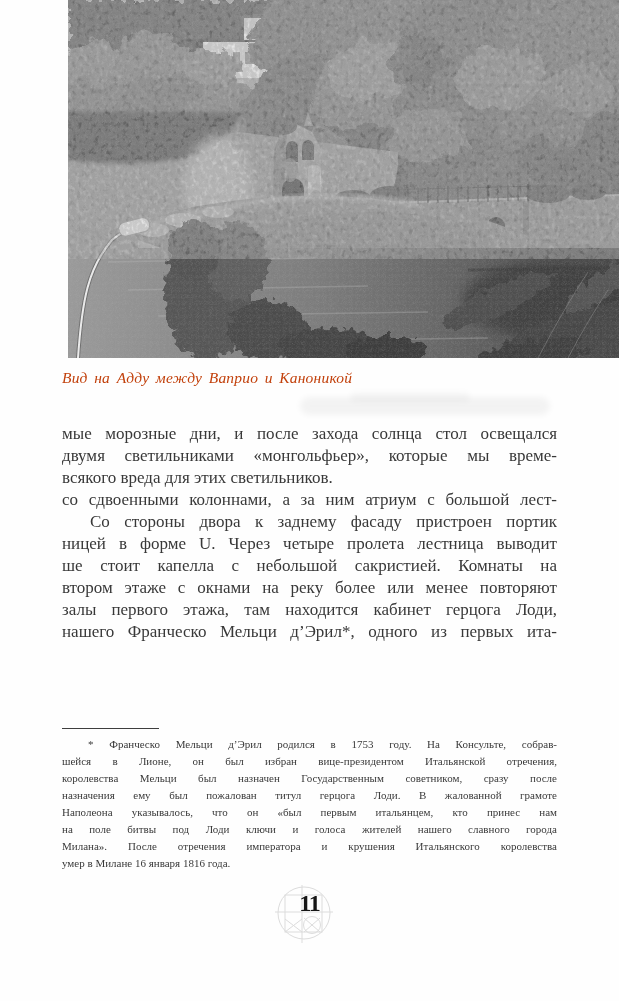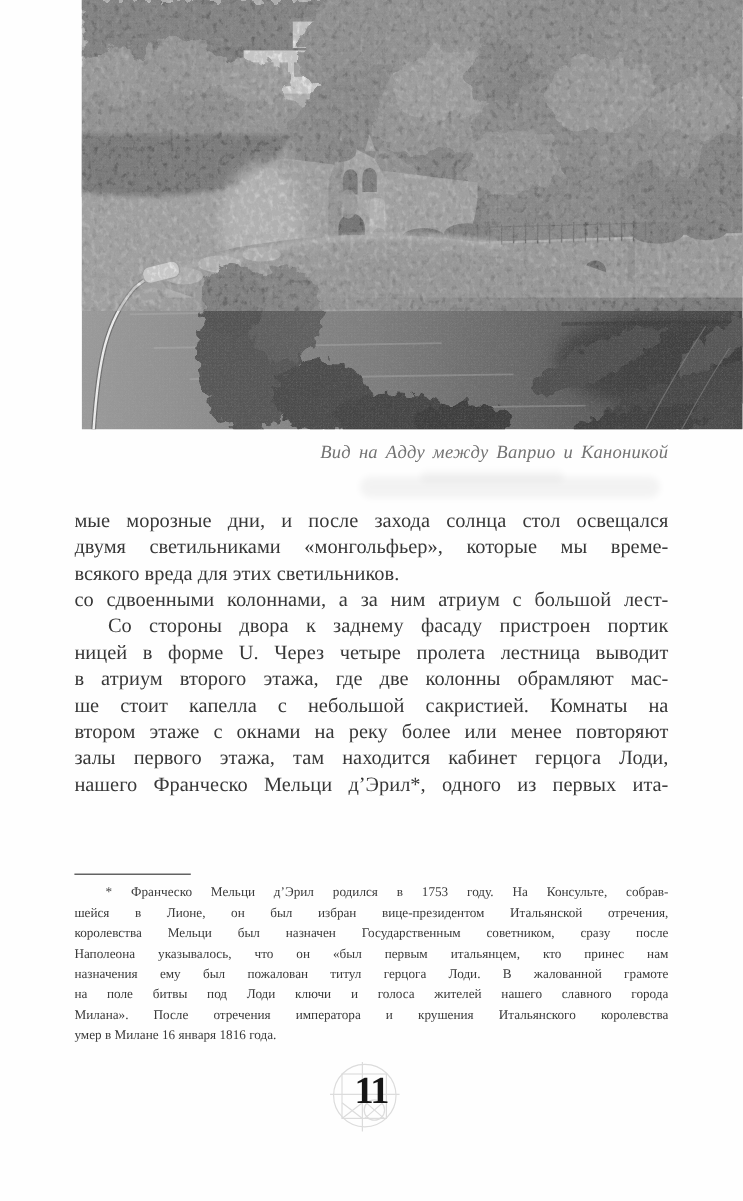--- a/index.html
+++ b/index.html
@@ -4,22 +4,22 @@
 <style>
   html,body{margin:0;padding:0;background:#ffffff;}
   body{width:619px;height:1001px;position:relative;overflow:hidden;
        font-family:"Liberation Serif",serif;-webkit-font-smoothing:antialiased;}
   .page{position:absolute;inset:0;background:#fefefe;}
 
   
   .photo{position:absolute;left:68px;top:0;width:551px;height:358px;overflow:hidden;}
   .photo svg{display:block;}
 
-  .caption{position:absolute;left:62px;top:369px;width:495px;text-align:right;
-           font-style:italic;font-size:15.5px;letter-spacing:.2px;word-spacing:2.5px;color:#737373;}
+  .caption{position:absolute;left:62px;top:369px;width:495px;text-align:left;
+           font-style:italic;font-size:15.5px;letter-spacing:.2px;word-spacing:2.5px;color:#c2410c;}
 
   .showthrough{position:absolute;background:#000;opacity:.045;border-radius:9px;filter:blur(3px);}
   .st1{left:300px;top:397px;width:250px;height:18px;}
   .st2{left:350px;top:392px;width:120px;height:10px;opacity:.03;}
 
   .body{position:absolute;left:62px;top:423px;width:495px;color:#383838;
         font-size:17px;line-height:22px;}
   .line{text-align:justify;text-align-last:justify;height:22px;overflow:hidden;}
   .line.indent{text-indent:28px;}
   .line.end{text-align-last:left;}
@@ -27,21 +27,21 @@
   .footnote{position:absolute;left:62px;top:728px;width:495px;color:#3a3a3a;
             font-size:11px;line-height:17px;}
   .fn-rule{width:97px;border-top:1.3px solid #3e3e3e;margin-bottom:7px;}
   .fline{text-align:justify;text-align-last:justify;height:17px;overflow:hidden;}
   .fline.indent{text-indent:26px;}
   .fline.end{text-align-last:left;}
 
   .footer{position:absolute;left:0;top:880px;width:619px;height:75px;}
   .emblem{position:absolute;left:271px;top:3px;}
   .page-number{position:absolute;left:0;top:10px;width:100%;text-align:center;
-               font-family:"Liberation Serif",serif;font-weight:bold;font-size:32px;
+               font-family:"Liberation Serif",serif;font-weight:bold;font-size:24px;
                letter-spacing:-1px;color:#161616;}
 </style>
 </head>
 <body>
 
 <div class="page">
 
   <div class="photo">
     <svg width="551" height="358" viewBox="0 0 551 358" xmlns="http://www.w3.org/2000/svg">
       <defs>
@@ -251,35 +251,34 @@
   <div class="showthrough st1"></div>
   <div class="showthrough st2"></div>
 
   <div class="body" id="body-text">
       <div class="line">мые морозные дни, и после захода солнца стол освещался</div>
       <div class="line">двумя светильниками «монгольфьер», которые мы време-</div>
       <div class="line end">всякого вреда для этих светильников.</div>
       <div class="line">со сдвоенными колоннами, а за ним атриум с большой лест-</div>
       <div class="line indent">Со стороны двора к заднему фасаду пристроен портик</div>
       <div class="line">ницей в форме U. Через четыре пролета лестница выводит</div>
-      <div class="line">в атриум второго этажа, где две колонны обрамляют мас-</div>
       <div class="line">ше стоит капелла с небольшой сакристией. Комнаты на</div>
       <div class="line">втором этаже с окнами на реку более или менее повторяют</div>
       <div class="line">залы первого этажа, там находится кабинет герцога Лоди,</div>
       <div class="line">нашего Франческо Мельци д’Эрил*, одного из первых ита-</div>
     </div>
 
   <div class="footnote">
     <div class="fn-rule"></div>
     <div id="footnote-lines">
         <div class="fline indent">* Франческо Мельци д’Эрил родился в 1753 году. На Консульте, собрав-</div>
         <div class="fline">шейся в Лионе, он был избран вице-президентом Итальянской отречения,</div>
         <div class="fline">королевства Мельци был назначен Государственным советником, сразу после</div>
+        <div class="fline">назначения ему был пожалован титул герцога Лоди. В жалованной грамоте</div>
         <div class="fline">Наполеона указывалось, что он «был первым итальянцем, кто принес нам</div>
-        <div class="fline">назначения ему был пожалован титул герцога Лоди. В жалованной грамоте</div>
         <div class="fline">на поле битвы под Лоди ключи и голоса жителей нашего славного города</div>
         <div class="fline">Милана». После отречения императора и крушения Итальянского королевства</div>
         <div class="fline end">умер в Милане 16 января 1816 года.</div>
       </div>
   </div>
 
   <div class="footer">
     <svg class="emblem" width="66" height="64" viewBox="0 0 66 64">
       <g stroke="#dcdcdc" stroke-width="1" fill="none">
         <circle cx="33" cy="30" r="26"></circle>

